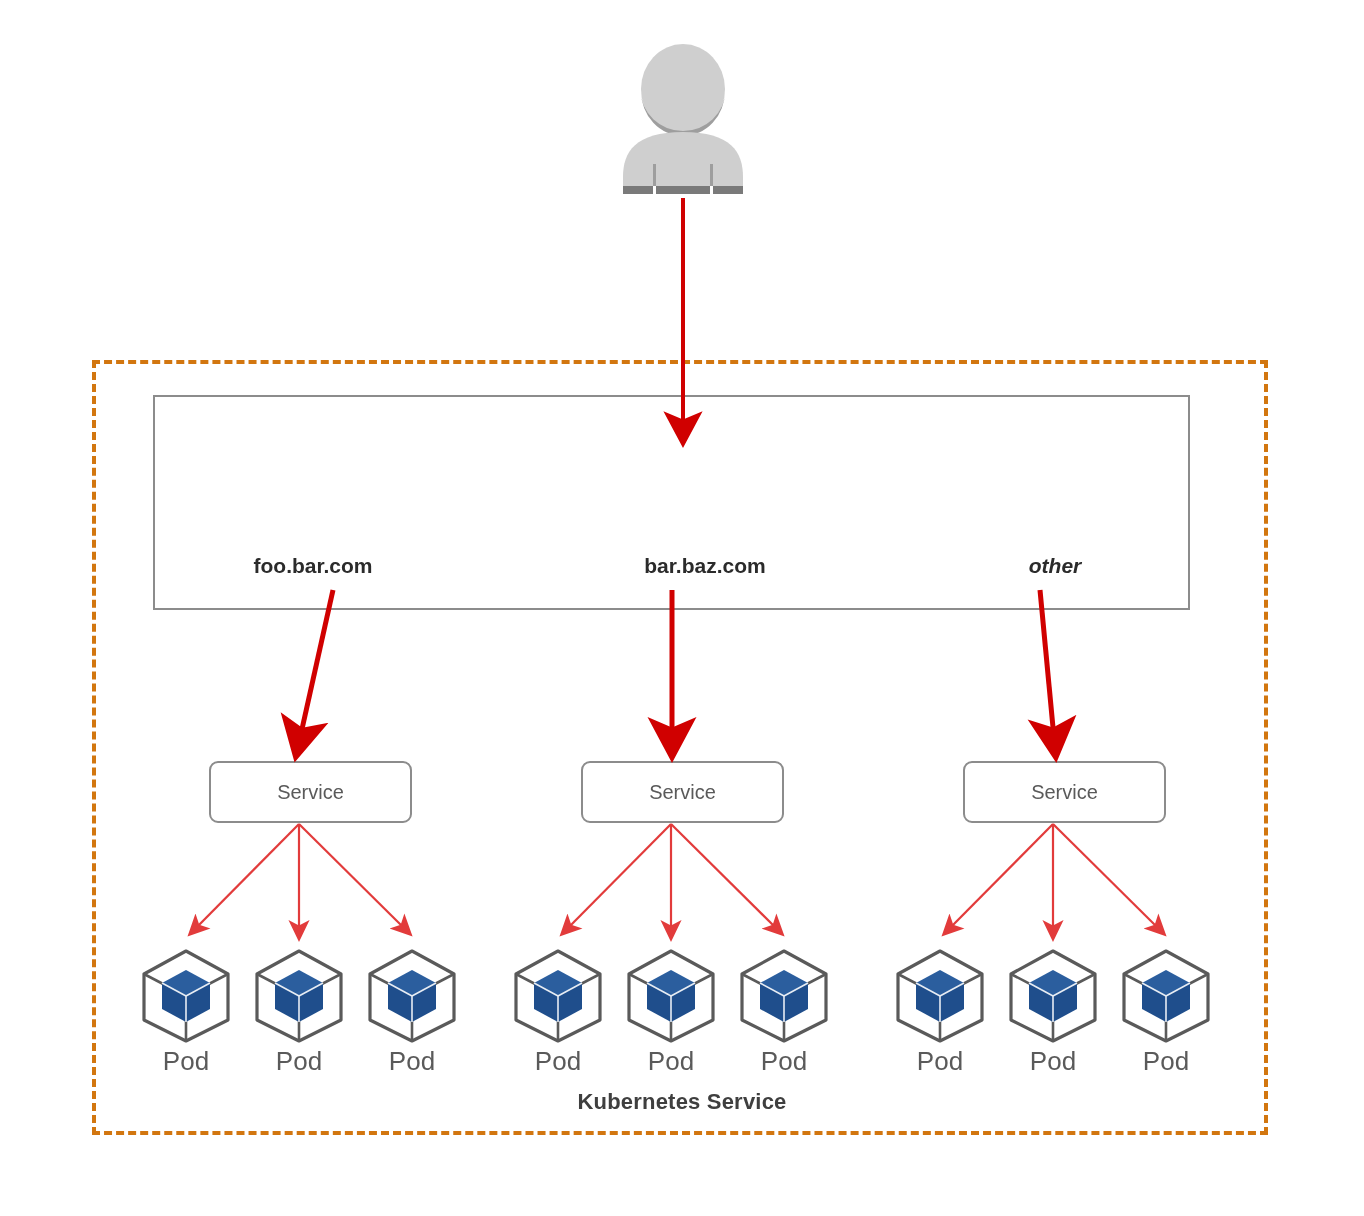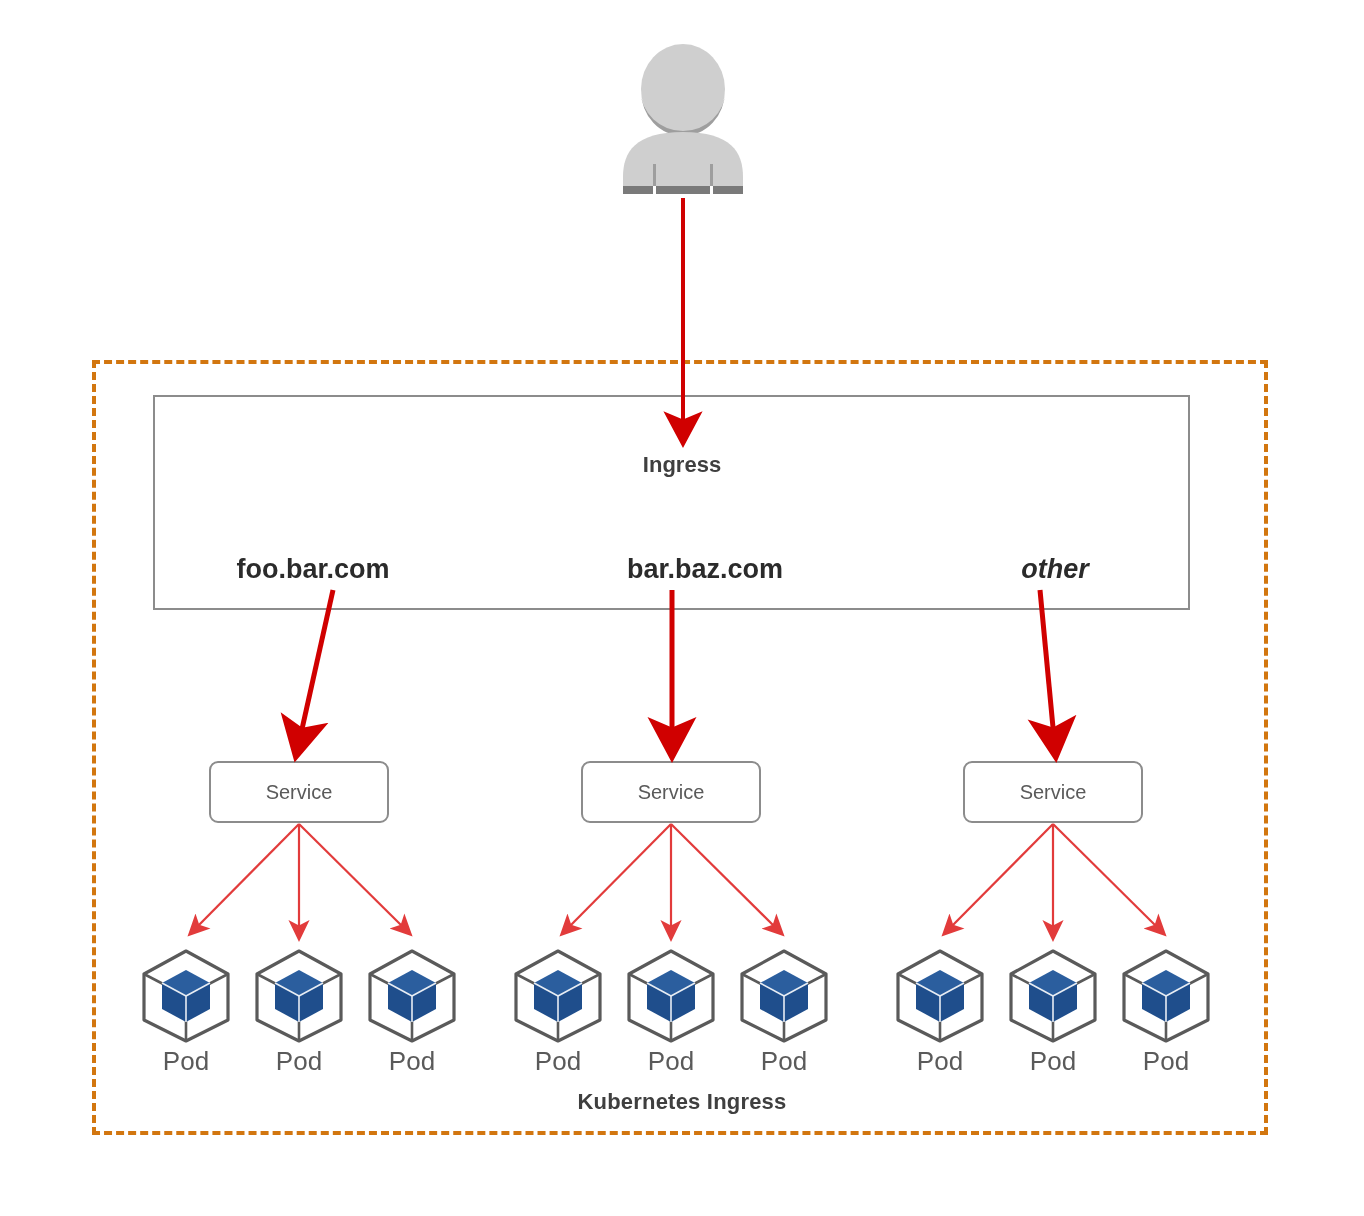--- a/index.html
+++ b/index.html
@@ -76,32 +76,32 @@
     right: 0;
     top: 452px;
     text-align: center;
     font-size: 22px;
     font-weight: bold;
     color: #3F3F3F;
   }
   .rule {
     position: absolute;
     top: 554px;
-    font-size: 27px;
+    font-size: 21px;
     font-weight: bold;
     color: #2B2B2B;
     text-align: center;
     white-space: nowrap;
   }
 
   
   .service {
     position: absolute;
     top: 761px;
-    width: 180px;
+    width: 203px;
     height: 62px;
     border: 2px solid #8C8C8C;
     border-radius: 9px;
     box-sizing: border-box;
     background: #ffffff;
     display: flex;
     align-items: center;
     justify-content: center;
     font-size: 20px;
     color: #5A5A5A;
@@ -144,24 +144,23 @@
       <rect x="40" y="120" width="3" height="30" fill="#9E9E9E"></rect>
       <rect x="97" y="120" width="3" height="30" fill="#9E9E9E"></rect>
       <rect x="43" y="142" width="54" height="8" fill="#ffffff"></rect>
       <rect x="43" y="142" width="54" height="8" fill="#7A7A7A"></rect>
       <rect x="40" y="142" width="3" height="8" fill="#ffffff"></rect>
       <rect x="97" y="142" width="3" height="8" fill="#ffffff"></rect>
     </svg>
   </div>
 
   <div class="cluster"></div>
-  <div class="cluster-label">Kubernetes Ingress</div>
+  <div class="cluster-label">Kubernetes Service</div>
 
   <div class="ingress"></div>
-  <div class="ingress-title">Ingress</div>
 
   <div class="rule" style="left:223px; width:180px;">foo.bar.com</div>
   <div class="rule" style="left:615px; width:180px;">bar.baz.com</div>
   <div class="rule" style="left:965px; width:180px;font-style:italic;">other</div>
 
   <div class="service" style="left:209px;">Service</div>
   <div class="service" style="left:581px;">Service</div>
   <div class="service" style="left:963px;">Service</div>
 
   <svg id="wires" viewBox="0 0 1364 1216">

